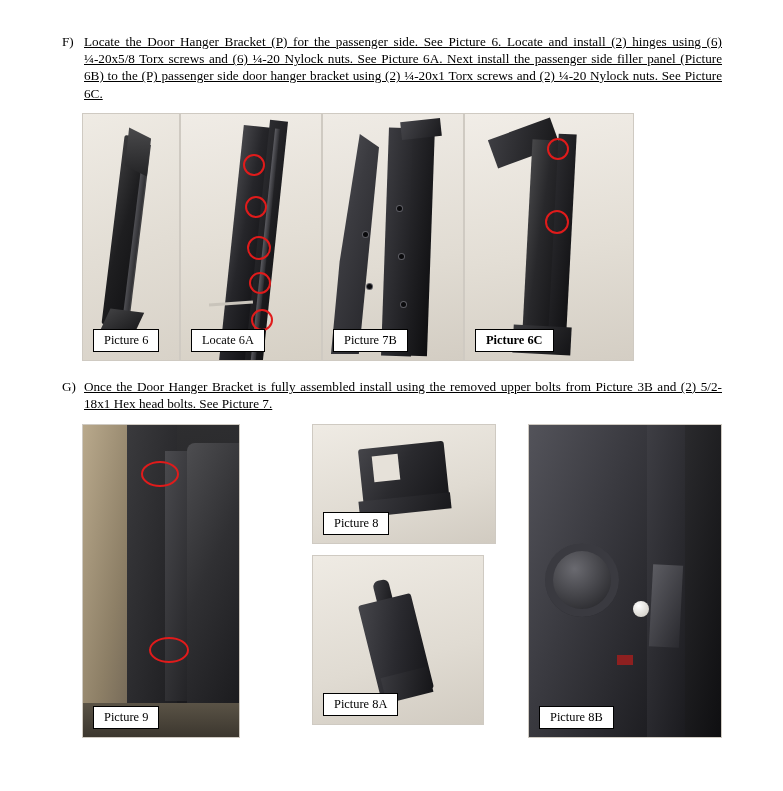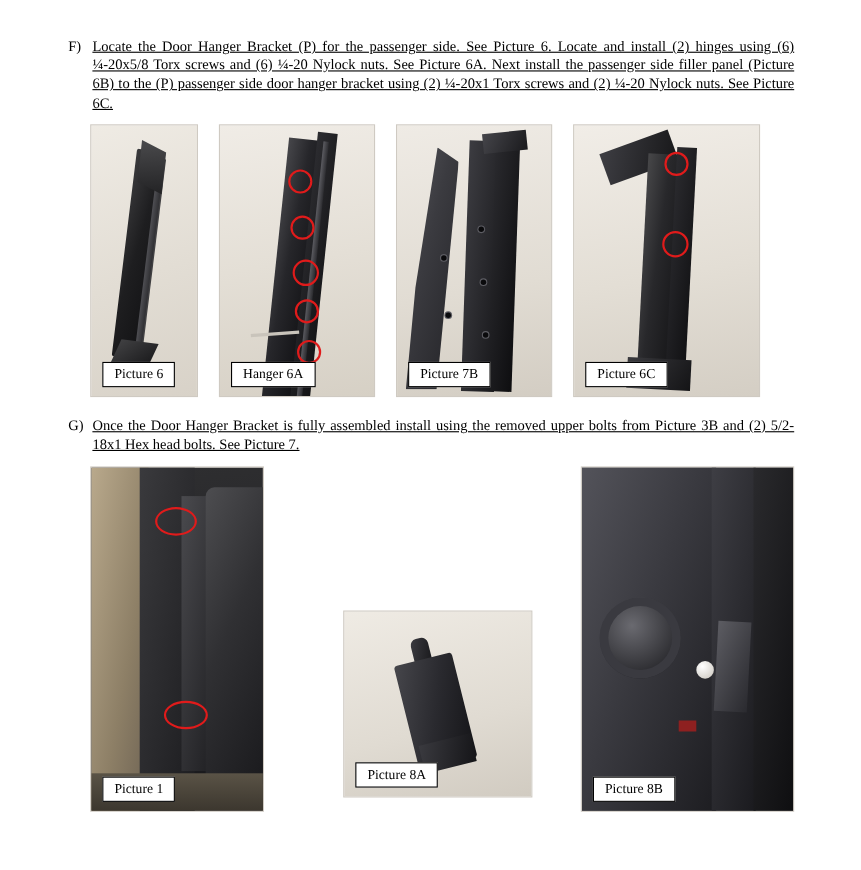--- a/index.html
+++ b/index.html
@@ -39,21 +39,21 @@
   }
   #step-f { left: 62px; top: 33px; width: 660px; }
   #step-g { left: 62px; top: 378px; width: 660px; }
 
   
   .figrow {
     position: absolute;
     display: flex;
   }
   #row1 { left: 82px; top: 113px; }
-  #row1 .fig { margin-right: 19px; }
+  #row1 .fig { }
   #row1 .fig:last-child { margin-right: 0; }
 
   .fig {
     position: relative;
     background: #e8e4de;
     border: 1px solid #cfcac2;
     box-sizing: border-box;
     overflow: hidden;
   }
   .caption {
@@ -177,21 +177,21 @@
   }
   #fig6b .hole {
     position: absolute;
     width: 5px; height: 5px;
     border-radius: 50%;
     background: #0a0a0c;
     box-shadow: 0 0 0 1px #5d5d63;
   }
 
   
-  #fig6c { width: 170px; height: 248px; background: linear-gradient(170deg,#f1ede7,#e3ded5 55%,#d4cec4); }
+  #fig6c { width: 170px; height: 248px; background: linear-gradient(170deg,#f1ede7,#e3ded5 55%,#d4cec4); font-weight: bold; }
   #fig6c .arm {
     position: absolute;
     left: 26px; top: 14px;
     width: 66px; height: 30px;
     background: linear-gradient(120deg,#3e3e43,#171719);
     transform: rotate(-20deg);
   }
   #fig6c .post {
     position: absolute;
     left: 62px; top: 26px;
@@ -338,21 +338,21 @@
         <div class="hl"></div>
 
         <div class="pin"></div>
         <div class="circ" style="left:62px;top:40px;width:22px;height:22px;"></div>
         <div class="circ" style="left:64px;top:82px;width:22px;height:22px;"></div>
         <div class="circ" style="left:66px;top:122px;width:24px;height:24px;"></div>
         <div class="circ" style="left:68px;top:158px;width:22px;height:22px;"></div>
         <div class="circ" style="left:70px;top:195px;width:22px;height:22px;"></div>
 
       </div>
-      <div class="caption">Hanger 6A</div>
+      <div class="caption">Locate 6A</div>
     </div>
 
     <div class="fig" id="fig6b">
       <div class="ph">
         <div class="panel"></div>
         <div class="rail"></div>
         <div class="rail2"></div>
         <div class="cap"></div>
         <div class="hole" style="left:40px;top:118px;"></div>
         <div class="hole" style="left:44px;top:170px;"></div>
@@ -385,23 +385,31 @@
   <div class="fig" id="fig7">
     <div class="ph">
       <div class="wall"></div>
       <div class="doorframe"></div>
       <div class="hinge"></div>
       <div class="seat"></div>
       <div class="floor"></div>
       <div class="circ" style="left:58px;top:36px;width:38px;height:26px;"></div>
       <div class="circ" style="left:66px;top:212px;width:40px;height:26px;"></div>
     </div>
-    <div class="caption">Picture 1</div>
-  </div>
-
+    <div class="caption">Picture 9</div>
+  </div>
+
+  <div class="fig" id="fig8">
+    <div class="ph">
+      <div class="blk"></div>
+      <div class="notch"></div>
+      <div class="lip"></div>
+    </div>
+    <div class="caption">Picture 8</div>
+  </div>
 
   <div class="fig" id="fig8a">
     <div class="ph">
       <div class="stud"></div>
       <div class="body"></div>
       <div class="plate"></div>
     </div>
     <div class="caption">Picture 8A</div>
   </div>
 

